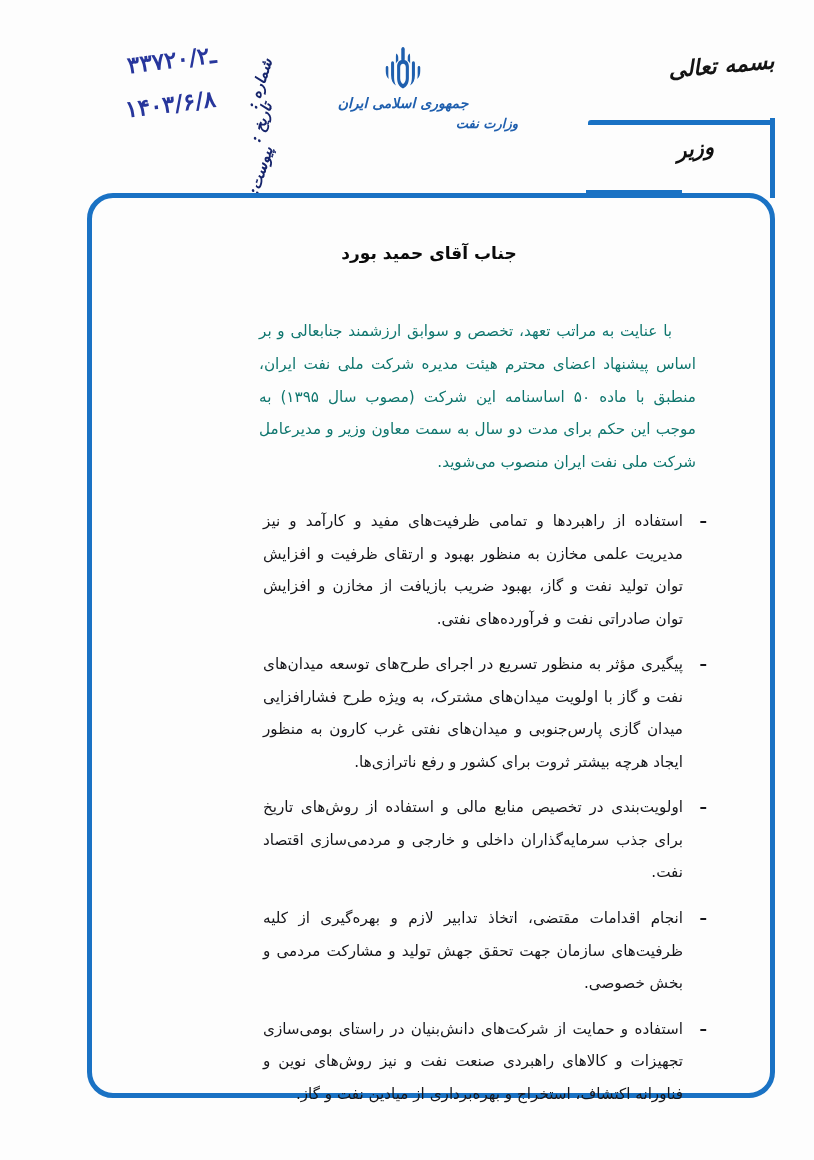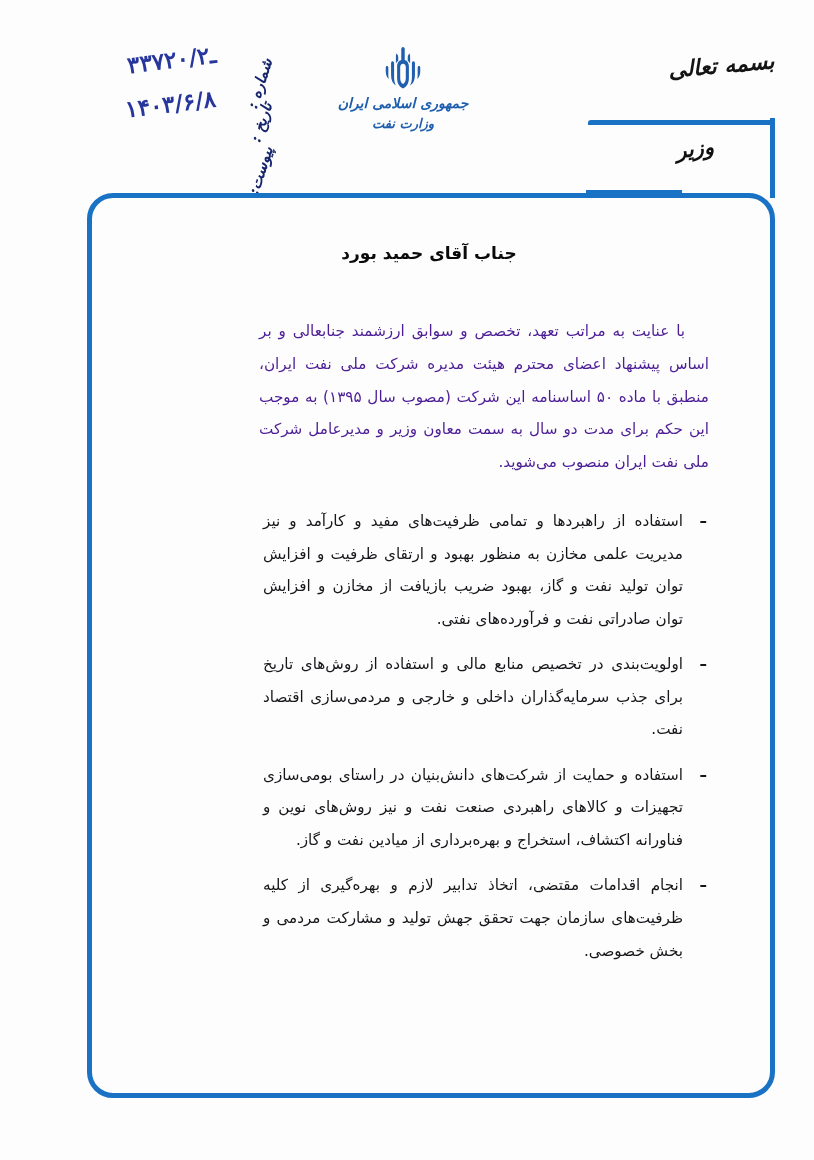--- a/index.html
+++ b/index.html
@@ -76,20 +76,21 @@
     font-size: 14px;
     font-style: italic;
     font-weight: 600;
     color: #1f5fae;
     margin-top: 5px;
     white-space: nowrap;
     letter-spacing: -0.4px;
   }
   .emblem-line.second {
     font-size: 13px;
+    text-align: right;
   }
 
   
   .meta-fields {
     position: absolute;
     top: 46px;
     left: 18px;
     width: 250px;
   }
   .meta-row {
@@ -178,25 +179,25 @@
     text-align: center;
     padding-right: 110px;
     font-family: "DejaVu Sans", sans-serif;
     font-size: 17px;
     font-weight: 700;
     color: #0a0a0a;
     letter-spacing: -0.3px;
   }
 
   p.para {
-    margin: 0 0 26px 0;
+    margin: 0 13px 26px 0;
     font-family: "DejaVu Sans", sans-serif;
     font-size: 15.2px;
     line-height: 2.16;
-    color: #4c1d95;
+    color: #0f766e;
     text-align: justify;
     text-justify: inter-word;
     text-indent: 24px;
   }
 
   ul.goals {
     list-style: none;
     margin: 4px 0 0 4px;
     padding: 0;
   }
@@ -274,19 +275,20 @@
 
   <div class="letter-body">
 
     <div class="salutation">جناب آقای حمید بورد</div>
 
     <p class="para">با عنایت به مراتب تعهد، تخصص و سوابق ارزشمند جنابعالی و بر اساس پیشنهاد اعضای محترم هیئت مدیره  شرکت ملی نفت ایران، منطبق با ماده ۵۰ اساسنامه این شرکت (مصوب سال ۱۳۹۵) به موجب این حکم برای مدت دو سال به سمت معاون وزیر و مدیرعامل شرکت ملی نفت ایران منصوب می‌شوید.</p>
 
 
     <ul class="goals">
       <li>استفاده از راهبردها و تمامی ظرفیت‌های مفید و کارآمد و نیز مدیریت علمی مخازن به منظور بهبود و ارتقای ظرفیت و افزایش توان تولید نفت و گاز، بهبود ضریب بازیافت از مخازن و افزایش توان صادراتی نفت و فرآورده‌های نفتی.</li>
+      <li>پیگیری مؤثر به منظور تسریع در اجرای طرح‌های توسعه میدان‌های نفت و گاز با اولویت میدان‌های مشترک، به ویژه طرح فشارافزایی میدان گازی پارس‌جنوبی و میدان‌های نفتی غرب کارون به منظور ایجاد هرچه بیشتر ثروت برای کشور و رفع ناترازی‌ها.</li>
       <li>اولویت‌بندی در تخصیص منابع مالی و استفاده از روش‌های تاریخ برای جذب سرمایه‌گذاران داخلی و خارجی و مردمی‌سازی اقتصاد نفت.</li>
+      <li>انجام اقدامات مقتضی، اتخاذ تدابیر لازم و بهره‌گیری از کلیه ظرفیت‌های سازمان جهت تحقق جهش تولید و مشارکت مردمی و بخش خصوصی.</li>
       <li>استفاده و حمایت از شرکت‌های دانش‌بنیان در راستای بومی‌سازی تجهیزات و کالاهای راهبردی صنعت نفت و نیز روش‌های نوین و فناورانه اکتشاف، استخراج و بهره‌برداری از میادین نفت و گاز.</li>
-      <li>انجام اقدامات مقتضی، اتخاذ تدابیر لازم و بهره‌گیری از کلیه ظرفیت‌های سازمان جهت تحقق جهش تولید و مشارکت مردمی و بخش خصوصی.</li>
     </ul>
   </div>
 
 </div>
 
 </body></html>

